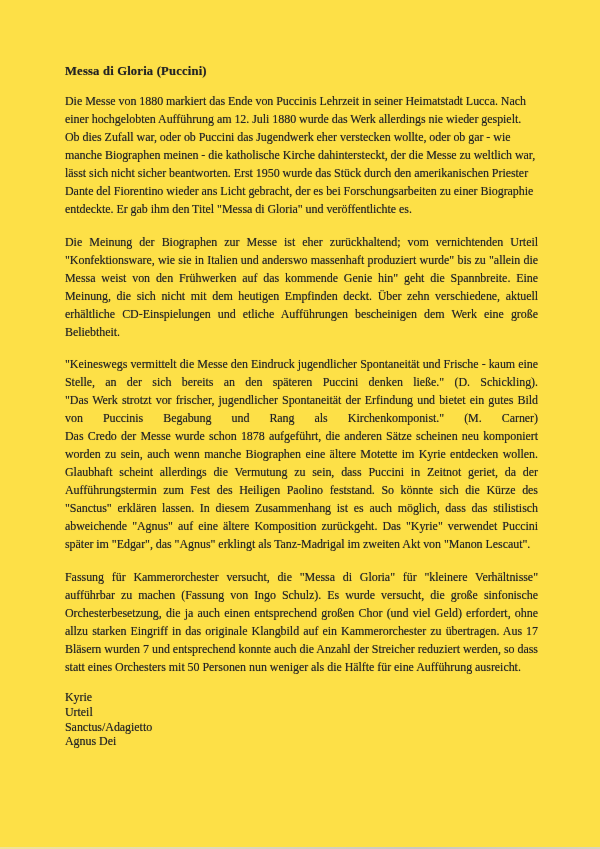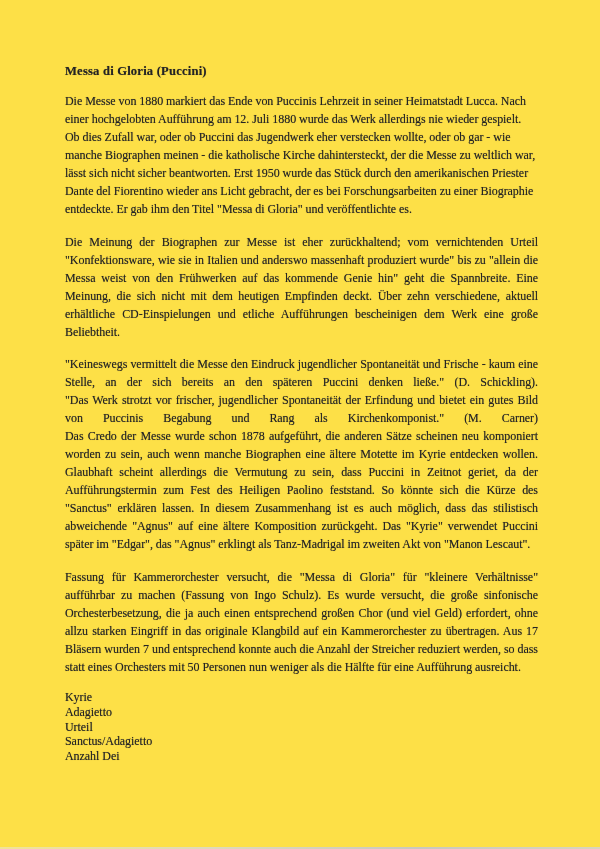--- a/index.html
+++ b/index.html
@@ -76,22 +76,21 @@
     <p class="para justify-all">"Keineswegs vermittelt die Messe den Eindruck jugendlicher Spontaneität und Frische - kaum eine Stelle, an der sich bereits an den späteren Puccini denken ließe." (D. Schickling).</p>
 
     <p class="para justify-all">"Das Werk strotzt vor frischer, jugendlicher Spontaneität der Erfindung und bietet ein gutes Bild von Puccinis Begabung und Rang als Kirchenkomponist." (M. Carner)</p>
 
     <p class="para align-justify">Das Credo der Messe wurde schon 1878 aufgeführt, die anderen Sätze scheinen neu komponiert worden zu sein, auch wenn manche Biographen eine ältere Motette im Kyrie entdecken wollen. Glaubhaft scheint allerdings die Vermutung zu sein, dass Puccini in Zeitnot geriet, da der Aufführungstermin zum Fest des Heiligen Paolino feststand. So könnte sich die Kürze des "Sanctus" erklären lassen. In diesem Zusammenhang ist es auch möglich, dass das stilistisch abweichende "Agnus" auf eine ältere Komposition zurückgeht. Das "Kyrie" verwendet Puccini später im "Edgar", das "Agnus" erklingt als Tanz-Madrigal im zweiten Akt von "Manon Lescaut".</p>
 
     <p class="para align-justify">Fassung für Kammerorchester versucht, die "Messa di Gloria" für "kleinere Verhältnisse" aufführbar zu machen (Fassung von Ingo Schulz). Es wurde versucht, die große sinfonische Orchesterbesetzung, die ja auch einen entsprechend großen Chor (und viel Geld) erfordert, ohne allzu starken Eingriff in das originale Klangbild auf ein Kammerorchester zu übertragen. Aus 17 Bläsern wurden 7 und entsprechend konnte auch die Anzahl der Streicher reduziert werden, so dass statt eines Orchesters mit 50 Personen nun weniger als die Hälfte für eine Aufführung ausreicht.</p>
 
     <div class="movements">
       <div class="movement">Kyrie</div>
-      <div class="movement">Adagietto</div>
       <div class="movement">Urteil</div>
       <div class="movement">Sanctus/Adagietto</div>
-      <div class="movement">Anzahl Dei</div>
+      <div class="movement">Agnus Dei</div>
     </div>
 
   </div>
 
   <div class="scan-edge"></div>
 </div>
 
 </body></html>

